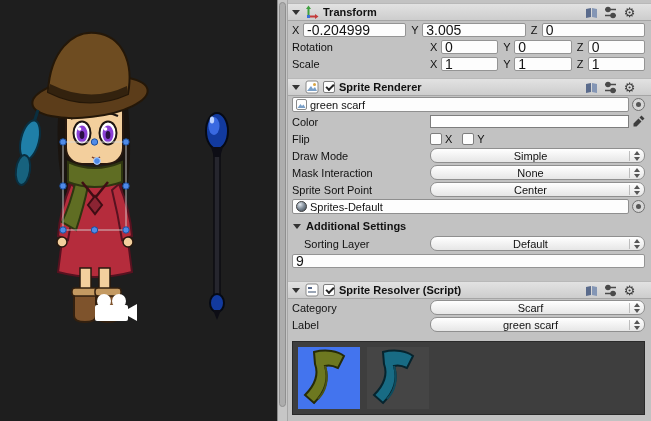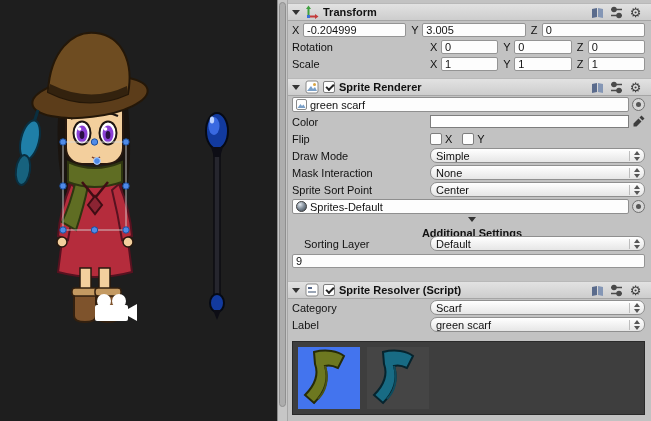--- a/index.html
+++ b/index.html
@@ -12,21 +12,21 @@
   .scene svg { display: block; }
 
   
   .vscroll { width: 11px; flex: none; background: #c6c6c6;
              border-left: 1px solid #8a8a8a; border-right: 1px solid #a6a6a6; position: relative; }
   .vscroll .thumb { position: absolute; left: 1px; right: 1px; top: 2px; height: 405px;
                     background: #adadad; border: 1px solid #8f8f8f; border-radius: 4px; }
 
   
   .inspector { flex: 1; padding-top: 3px; overflow: hidden; }
-  .comp-header { height: 18px; display: flex; align-items: center; gap: 4px; padding: 0 8px 0 4px;
+  .comp-header { height: 18px; display: flex; align-items: center; gap: 4px; padding: 0 14px 0 4px;
                  background: linear-gradient(#e2e2e2, #cdcdcd);
                  border-top: 1px solid #b8b8b8; border-bottom: 1px solid #a5a5a5; }
   .comp-title { font-weight: bold; white-space: nowrap; }
   .spacer { flex: 1; }
   .fold-down { width: 0; height: 0; border-left: 4px solid transparent;
                border-right: 4px solid transparent; border-top: 5px solid #333; flex: none; }
   .hicon { width: 15px; height: 14px; flex: none; display: flex; align-items: center; justify-content: center; }
   .gear { font-size: 13px; color: #3d3d3d; line-height: 1; }
 
   .checkbox { width: 12px; height: 12px; background: #fdfdfd; border: 1px solid #7e7e7e;
@@ -36,24 +36,24 @@
 
   .row { display: flex; align-items: center; height: 17px; padding-left: 4px; }
   .rlabel { width: 138px; flex: none; white-space: nowrap; overflow: hidden; }
   .rlabel.bold { font-weight: bold; }
   .rvalue { flex: 1; display: flex; align-items: center; margin-right: 6px; min-width: 0; }
 
   .axis-group { flex: 1; display: flex; align-items: center; min-width: 0; margin-right: 5px; }
   .axis-group:last-child { margin-right: 0; }
   .axis-letter { width: 11px; flex: none; }
   .num-field, .text-field { height: 14px; background: #fdfdfd; border: 1px solid #949494; border-radius: 2px;
-              font: inherit; font-size: 11px; padding: 0 3px; width: 100%; min-width: 0; color: #141414; }
+              font: inherit; font-size: 14px; padding: 0 3px; width: 100%; min-width: 0; color: #141414; }
 
   .popup { flex: 1; height: 15px; background: linear-gradient(#ffffff, #e6e6e6); border: 1px solid #8f8f8f;
-           border-radius: 7px; display: flex; align-items: center; padding: 0 1px 0 5px; min-width: 0; }
+           border-radius: 7px; display: flex; align-items: center; padding: 0 1px 0 5px; min-width: 0; text-align: center; }
   .popup-text { flex: 1; overflow: hidden; white-space: nowrap; }
   .popup-arrows { display: flex; flex-direction: column; gap: 2px; margin-left: 4px; padding: 0 3px 0 4px;
                   border-left: 1px solid #bdbdbd; align-items: center; }
   .tri-up { width: 0; height: 0; border-left: 3px solid transparent; border-right: 3px solid transparent;
             border-bottom: 4px solid #555; }
   .tri-dn { width: 0; height: 0; border-left: 3px solid transparent; border-right: 3px solid transparent;
             border-top: 4px solid #555; }
 
   .obj-field { flex: 1; height: 15px; background: #fdfdfd; border: 1px solid #8f8f8f; border-radius: 2px;
                display: flex; align-items: center; gap: 3px; padding: 0 3px; min-width: 0; }
@@ -61,21 +61,21 @@
   .picker { width: 13px; height: 13px; border-radius: 50%; border: 1px solid #6f6f6f; background: #d6d6d6;
             margin-left: 3px; flex: none; position: relative; }
   .picker::after { content: ""; position: absolute; left: 3px; top: 3px; right: 3px; bottom: 3px;
             border-radius: 50%; background: #555; }
 
   .color-field { flex: 1; height: 13px; background: #ffffff; border: 1px solid #7e7e7e; }
   .eyedrop { margin-left: 4px; flex: none; }
 
   .flip-label { margin: 0 10px 0 3px; }
 
-  .subfold { display: flex; align-items: center; height: 18px; padding-left: 5px; gap: 5px; margin-top: 2px; flex-direction: column; }
+  .subfold { display: flex; align-items: center; height: 18px; padding-left: 5px; gap: 5px; margin-top: 2px; }
   .subfold .t { font-weight: bold; }
 
   .gap6 { height: 6px; } .gap12 { height: 12px; }
 
   .preview { margin: 8px 6px 0 4px; height: 74px; background: #3e3e3e; border: 1px solid #2a2a2a;
              display: flex; align-items: center; padding: 5px; gap: 7px; }
   .thumb-cell { width: 62px; height: 62px; flex: none; display: flex; align-items: center; justify-content: center; }
   .thumb-cell.selected { background: #4374ee; }
   .thumb-cell.plain { background: #454545; }
 </style>

